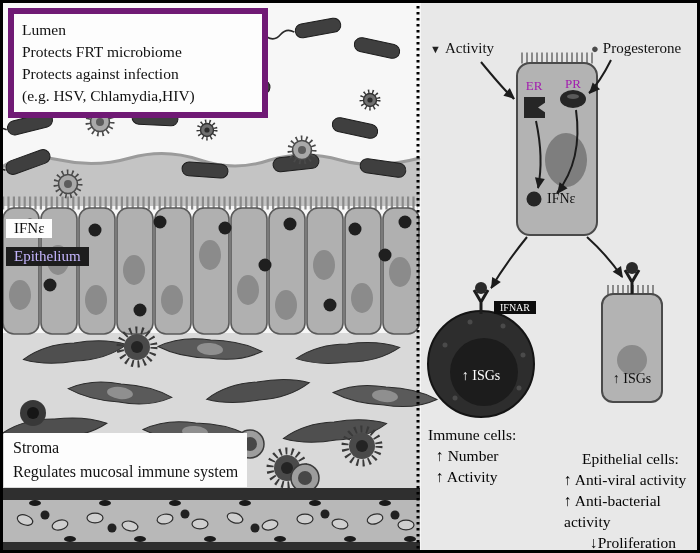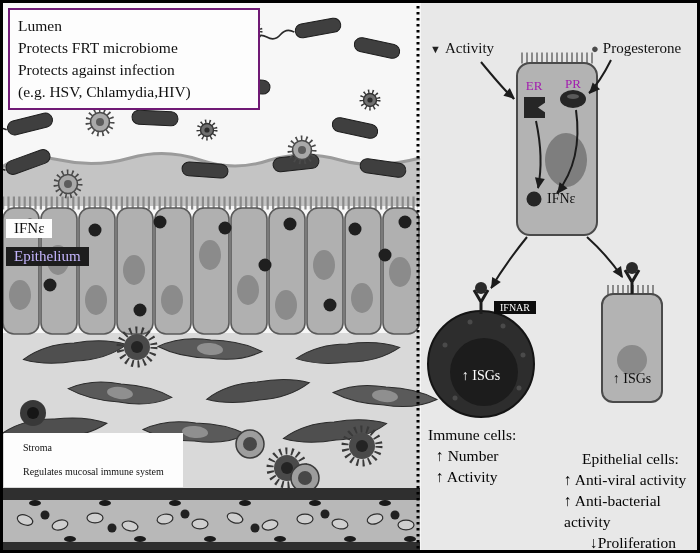--- a/index.html
+++ b/index.html
@@ -3,27 +3,27 @@
 <meta charset="utf-8">
 <style>
   html,body{margin:0;padding:0;background:#fff;}
   .canvas{
     position:relative;width:700px;height:553px;overflow:hidden;
     font-family:"Liberation Serif", serif;color:#111;background:#f7f7f7;
   }
   .canvas svg{position:absolute;left:0;top:0;}
   .abs{position:absolute;}
   .lumen-box{
-    left:8px;top:8px;width:232px;background:#fdfdfd;border:2px solid #701a75;
+    left:8px;top:8px;width:232px;background:#fdfdfd;border:6px solid #701a75;
     padding:5px 8px;font-size:15.5px;line-height:22px;
   }
   .label-chip{padding:1px 8px;font-size:15px;}
   .ifne-left{left:6px;top:219px;background:#fdfdfd;color:#111;}
   .epith-label{left:6px;top:247px;background:#1d1d1d;color:#c4b5fd;}
-  .stroma-box{left:4px;top:433px;background:#fdfdfd;padding:3px 19px;font-size:10px;line-height:24px;}
+  .stroma-box{left:4px;top:433px;background:#fdfdfd;padding:3px 9px;font-size:16px;line-height:24px;}
   .legend{top:40px;font-size:15px;display:flex;align-items:center;gap:4px;}
   .estrogen{left:430px;}
   .progesterone{left:591px;}
   .tri{font-size:11px;color:#222;}
   .dot{font-size:13px;color:#4a4a4a;}
   .rec-label{font-size:13px;text-align:center;color:#a21caf;}
   .er{left:522px;top:78px;width:24px;}
   .pr{left:561px;top:76px;width:24px;}
   .ifne-right{left:547px;top:191px;font-size:14px;}
   .ifnar{left:494px;top:301px;background:#0d0d0d;color:#fff;font-size:10px;padding:1px 6px;}

